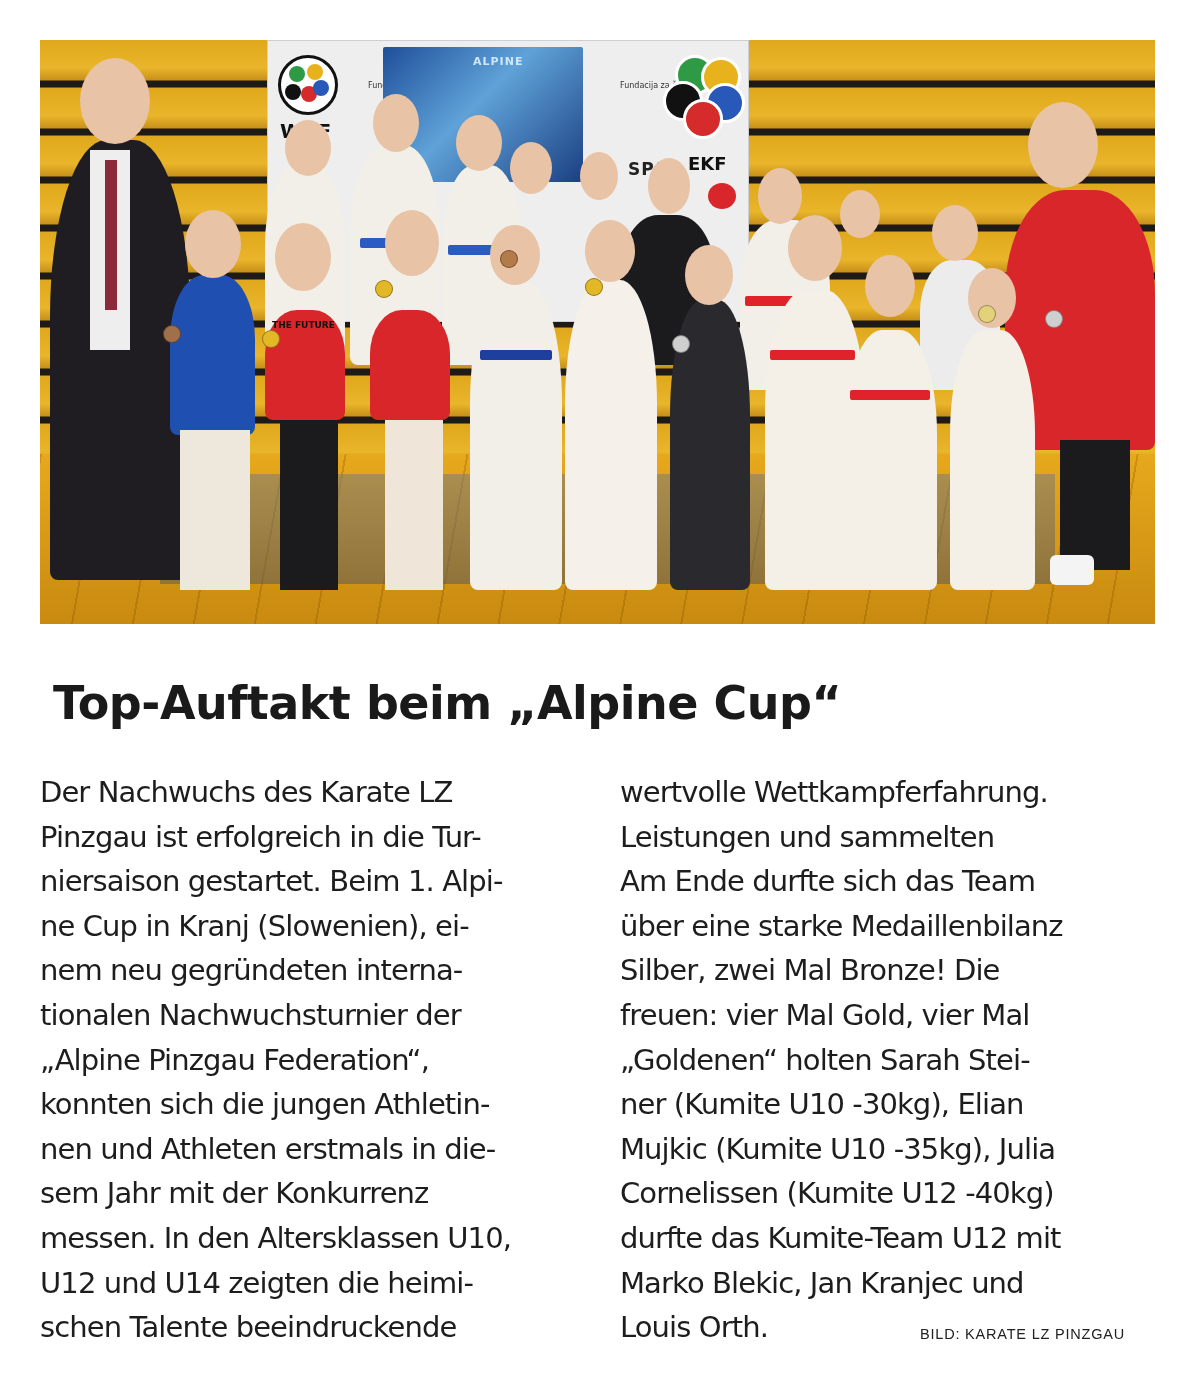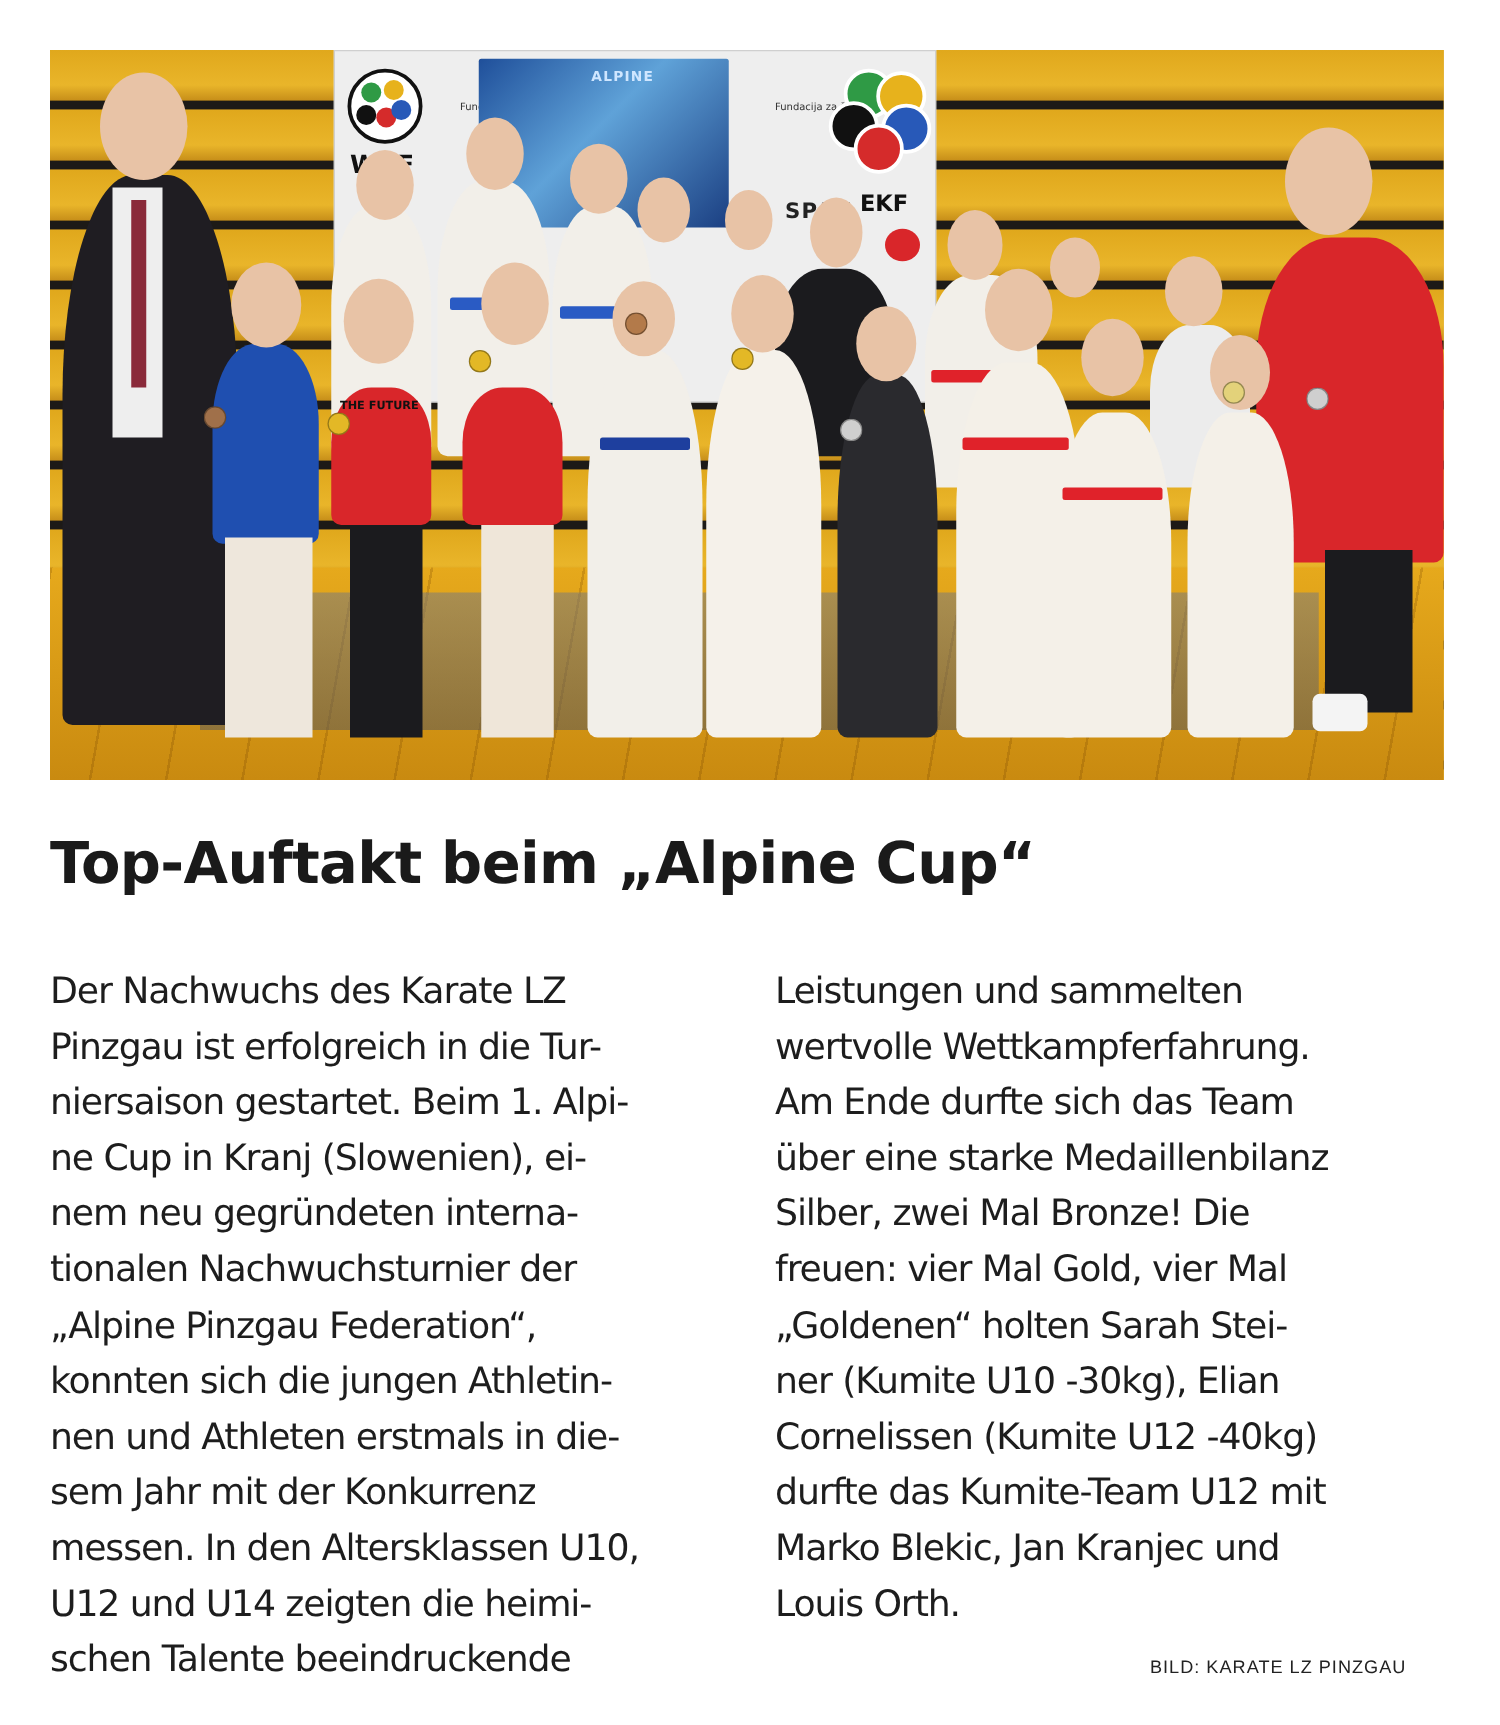--- a/index.html
+++ b/index.html
@@ -52,21 +52,21 @@
       position: absolute; width: 80px; height: 80px;
     }
     .ekf-big .petal { position: absolute; width: 34px; height: 34px; border-radius: 50%; border: 3px solid #fff; }
     .span-logo { position: absolute; font-weight: bold; font-size: 17px; color: #222; letter-spacing: 1px; }
     .person { position: absolute; border-radius: 40% 40% 8px 8px; }
     .head { position: absolute; border-radius: 50%; background: #e8c3a6; }
     .belt { position: absolute; height: 10px; border-radius: 2px; }
     .medal { position: absolute; width: 16px; height: 16px; border-radius: 50%; border: 1px solid rgba(0,0,0,.35); }
     
     .headline {
-      position: absolute; left: 40px; top: 660px; margin: 0;
+      position: absolute; left: 40px; top: 660px; margin: 13px;
       font-family: "DejaVu Sans", sans-serif; font-weight: bold;
       font-size: 46px; line-height: 60px; letter-spacing: -0.5px; color: #1a1a1a;
     }
     .col {
       position: absolute; top: 770px; font-family: "DejaVu Sans", sans-serif;
       font-size: 29px; line-height: 44.6px; color: #1d1d1d; letter-spacing: -0.9px;
       white-space: nowrap;
     }
     .col-left { left: 40px; width: 548px; }
     .col-right { left: 620px; width: 535px; }
@@ -196,27 +196,28 @@
   <span class="line">„Alpine Pinzgau Federation“,</span>
   <span class="line">konnten sich die jungen Athletin-</span>
   <span class="line">nen und Athleten erstmals in die-</span>
   <span class="line">sem Jahr mit der Konkurrenz</span>
   <span class="line">messen. In den Altersklassen U10,</span>
   <span class="line">U12 und U14 zeigten die heimi-</span>
   <span class="line">schen Talente beeindruckende</span>
 </div>
 
 <div class="col col-right">
+  <span class="line">wertvolle Wettkampferfahrung.</span>
   <span class="line">Leistungen und sammelten</span>
-  <span class="line">wertvolle Wettkampferfahrung.</span>
   <span class="line">Am Ende durfte sich das Team</span>
   <span class="line">über eine starke Medaillenbilanz</span>
   <span class="line">Silber, zwei Mal Bronze! Die</span>
   <span class="line">freuen: vier Mal Gold, vier Mal</span>
   <span class="line">„Goldenen“ holten Sarah Stei-</span>
   <span class="line">ner (Kumite U10 -30kg), Elian</span>
+  <span class="line">Mujkic (Kumite U10 -35kg), Julia</span>
   <span class="line">Cornelissen (Kumite U12 -40kg)</span>
   <span class="line">durfte das Kumite-Team U12 mit</span>
   <span class="line">Marko Blekic, Jan Kranjec und</span>
   <span class="line">Louis Orth.</span>
 </div>
 
 <span class="credit">BILD:  KARATE LZ PINZGAU</span>
 
 </body></html>

